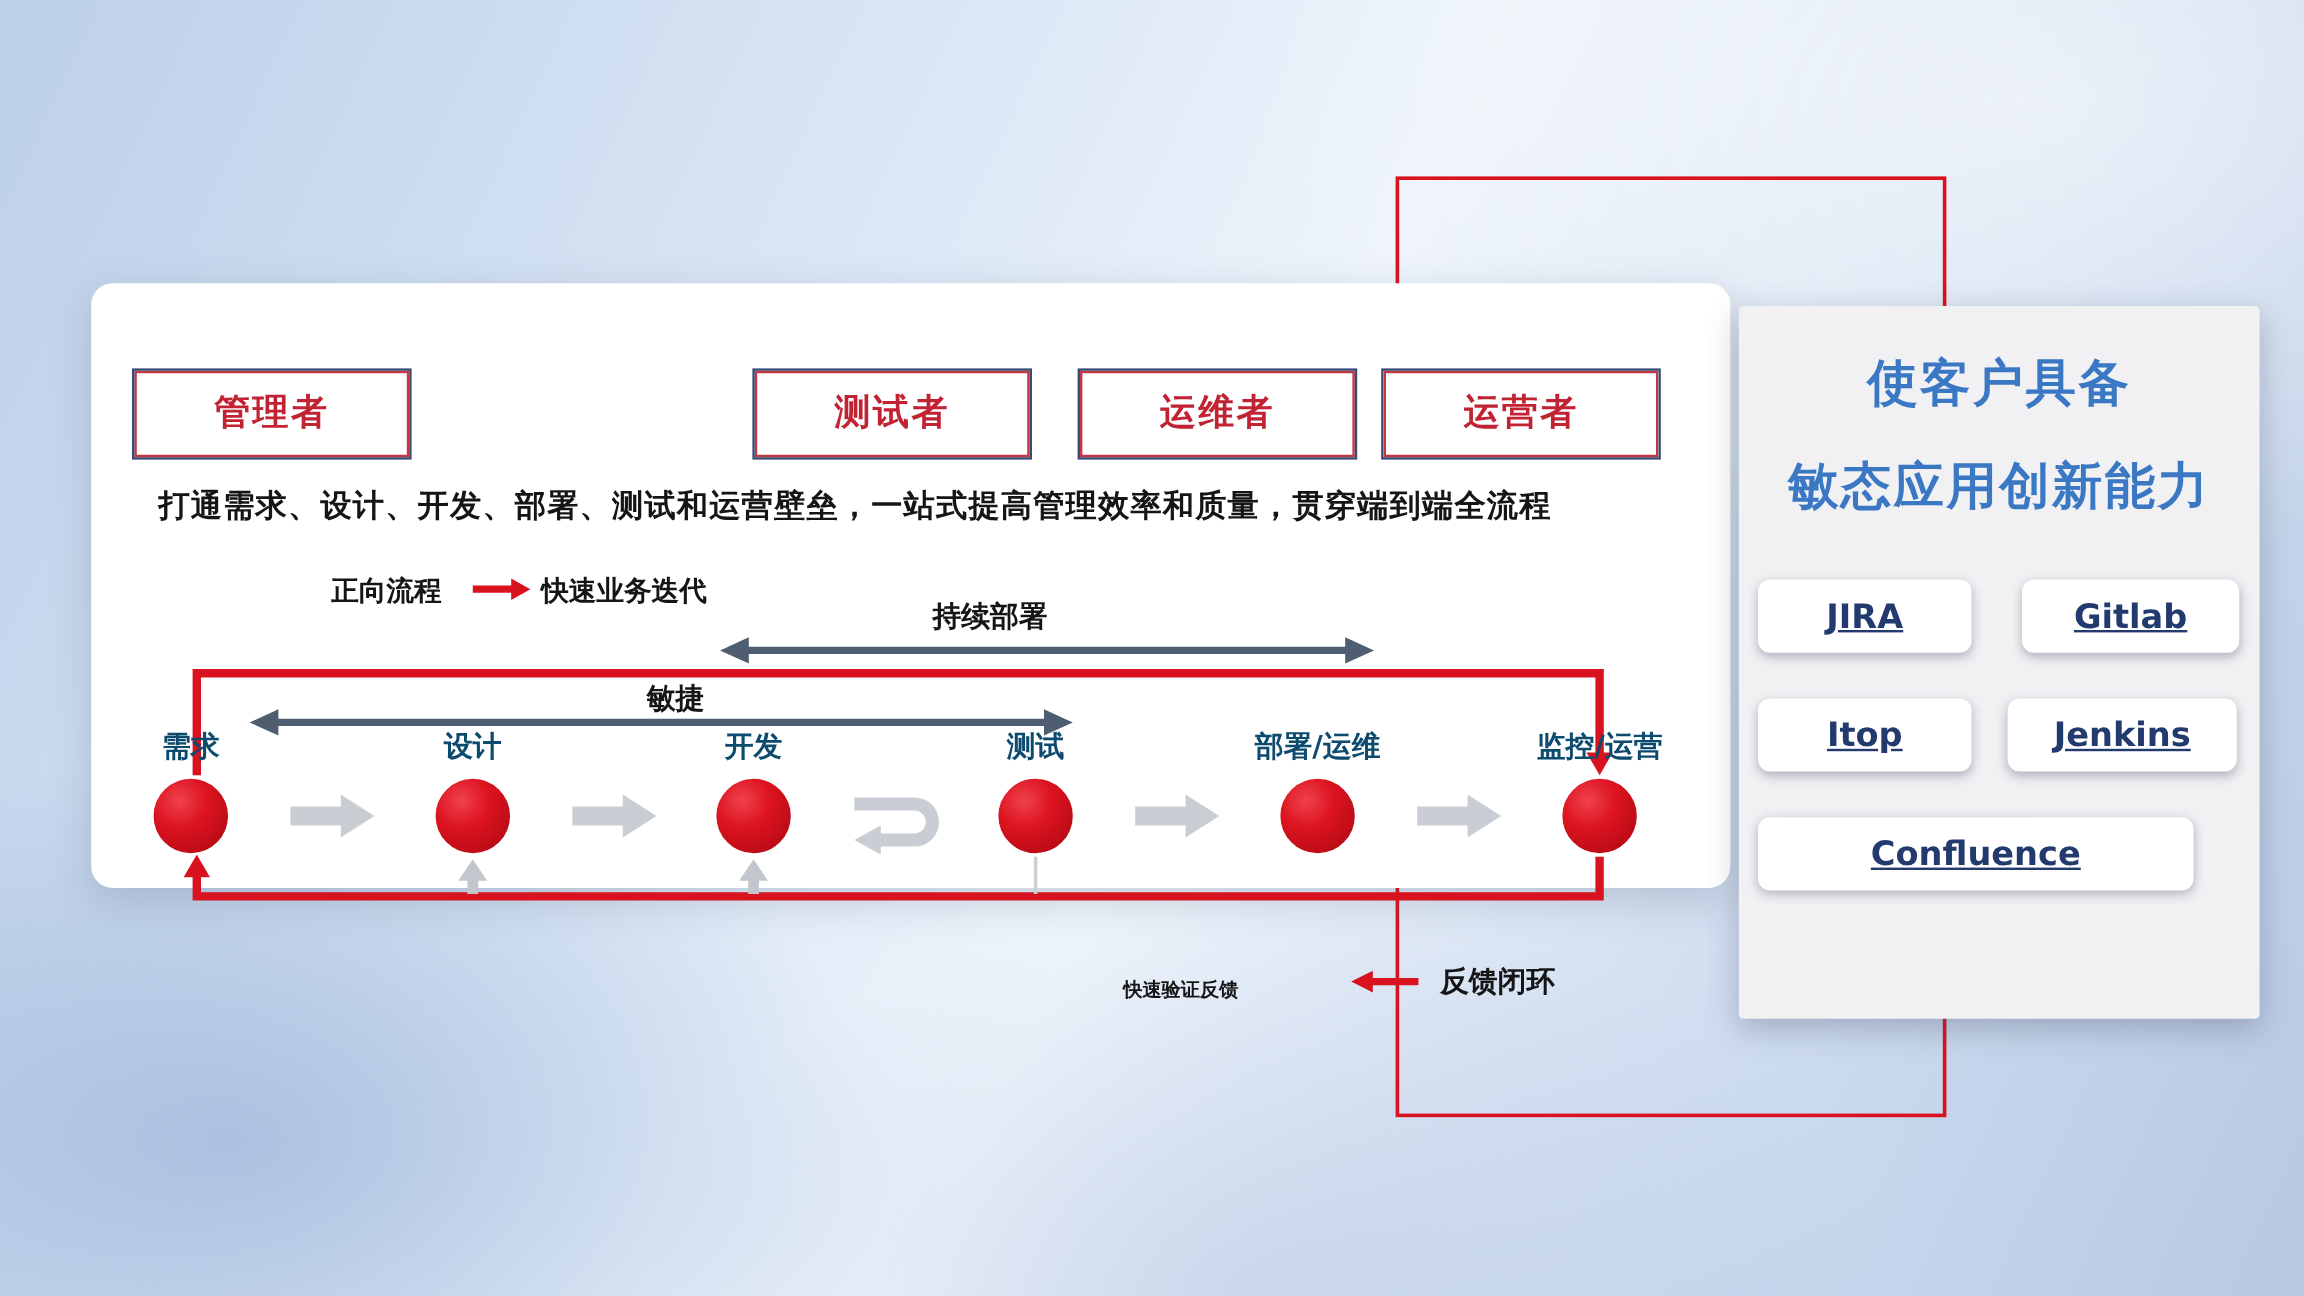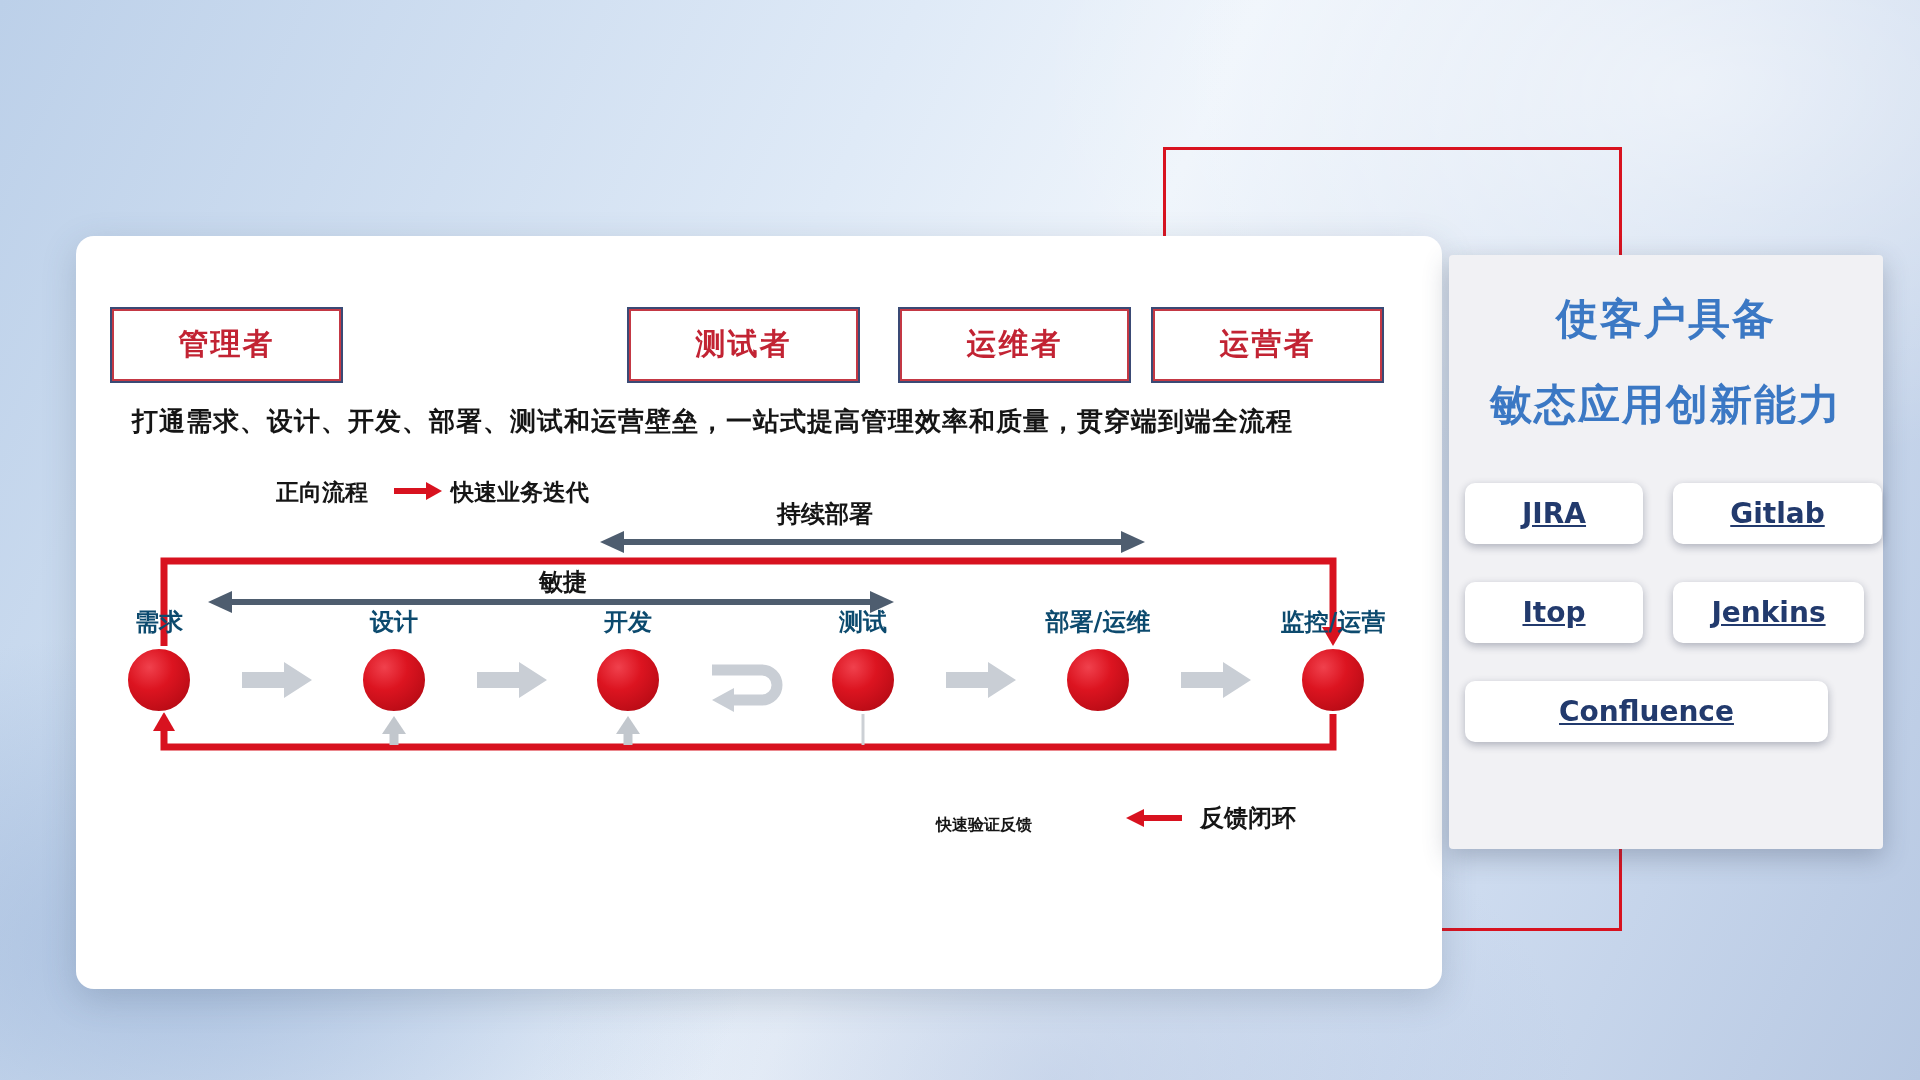--- a/index.html
+++ b/index.html
@@ -17,21 +17,21 @@
   }
 
   
   .red-frame{
     position:absolute; left:1163px; top:147px; width:459px; height:784px;
     border:3px solid #d8121f; z-index:1;
   }
 
   
   .main-panel{
-    position:absolute; left:76px; top:236px; width:1366px; height:753px;
+    position:absolute; left:76px; top:236px; width:1366px; height:504px;
     background:#ffffff; border-radius:18px; z-index:2;
     box-shadow:0 10px 34px rgba(70,85,110,.22);
   }
   .flow-svg{ position:absolute; left:0; top:0; z-index:1; }
 
   .role-box{
     position:absolute; top:71px; height:76px; width:233px;
     border:2px solid #3a4a75; box-shadow:inset 0 0 0 2px #c43844;
     background:#fff; text-align:center; line-height:70px; z-index:2;
   }
@@ -67,21 +67,21 @@
   }
   .cap-title.l1{ top:36px; }
   .cap-title.l2{ top:122px; }
   .tool-btn{
     position:absolute; height:61px; background:#ffffff; border-radius:10px;
     box-shadow:0 3px 9px rgba(20,30,60,.30);
     text-align:center; line-height:61px;
     font-size:28px; font-weight:bold; color:#223a6d;text-decoration:underline;
   }
   .btn-jira      { left:16px;  top:228px; width:178px; }
-  .btn-gitlab    { left:224px; top:228px; width:209px; }
+  .btn-gitlab    { left:236px; top:228px; width:181px; }
   .btn-itop      { left:16px;  top:327px; width:178px; }
   .btn-jenkins   { left:224px; top:327px; width:191px; }
   .btn-confluence{ left:16px;  top:426px; width:363px; }
 </style>
 </head>
 <body>
 
 <div class="stage">
 
   <div class="red-frame"></div>

